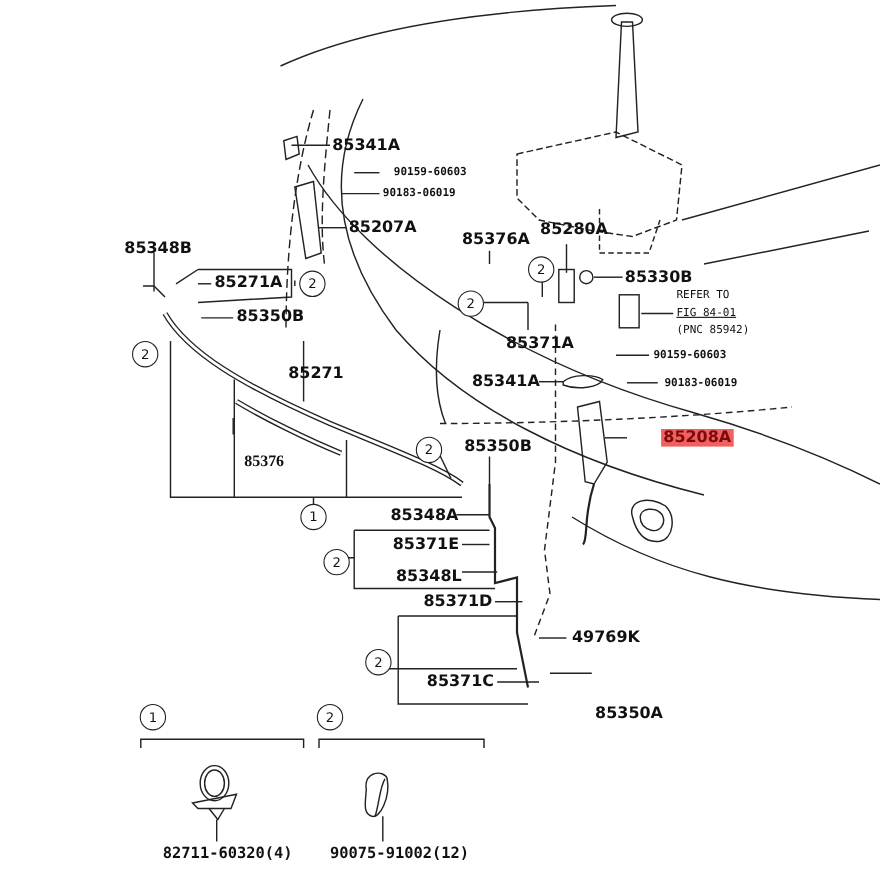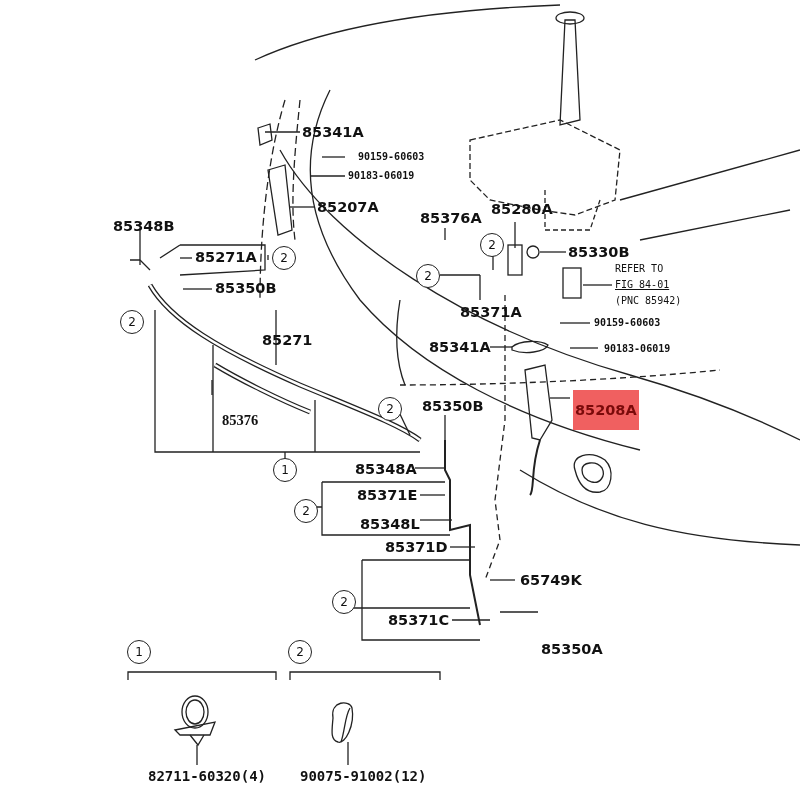--- a/index.html
+++ b/index.html
@@ -1,20 +1,20 @@
 <!DOCTYPE html>
 <html><head>
 <meta charset="utf-8">
 <style>
   html, body { margin:0; padding:0; background:#ffffff; }
   body { width:800px; height:800px; position:relative; overflow:hidden; font-family:"DejaVu Sans", sans-serif; }
   #diagram { position:absolute; left:0; top:0; width:800px; height:800px; }
   .lbl { position:absolute; font-family:"DejaVu Sans", sans-serif; font-size:14.5px; font-weight:bold; color:#111; white-space:nowrap; line-height:16px; letter-spacing:0px; }
   .lbl.mono { font-family:"DejaVu Sans Mono", monospace; font-weight:bold; font-size:10px; }
-  .lbl.hl { background:#f06060; color:#7a0a0a; padding:12px 2px; }
+  .lbl.hl { background:#f06060; color:#7a0a0a; padding:0 2px;margin-left:28px; }
   .circ { position:absolute; width:22px; height:22px; border:1.4px solid #222; border-radius:50%; font-size:12px; line-height:22px; text-align:center; color:#111; background:#fff; box-sizing:content-box; }
 </style>
 </head>
 <body>
 
 <svg id="diagram" viewBox="0 0 800 800" xmlns="http://www.w3.org/2000/svg">
   <g fill="none" stroke="#222" stroke-width="1.3">
 
     <path d="M255 60 C320 30 420 10 560 5"></path>
     <path d="M280 150 C330 240 470 330 630 375 C700 395 760 420 800 440" stroke-dasharray="0"></path>
@@ -138,21 +138,21 @@
 <div class="lbl" style="left:429px;top:339px;">85341A</div>
 <div class="lbl mono" style="left:604px;top:341px;">90183-06019</div>
 <div class="lbl hl" style="left: 573px; top: 390px; background: rgb(240, 96, 96);">85208A</div>
 <div class="lbl" style="left:422px;top:398px;">85350B</div>
 
 <div class="lbl" style="left:355px;top:461px;">85348A</div>
 <div class="lbl" style="left:357px;top:487px;">85371E</div>
 <div class="circ" style="left:294px;top:499px;">2</div>
 <div class="lbl" style="left:360px;top:516px;">85348L</div>
 <div class="lbl" style="left:385px;top:539px;">85371D</div>
-<div class="lbl" style="left:520px;top:572px;">65749K</div>
+<div class="lbl" style="left:520px;top:572px;">49769K</div>
 <div class="circ" style="left:332px;top:590px;">2</div>
 <div class="lbl" style="left:541px;top:605px;margin-top:36px;">85350A</div>
 <div class="lbl" style="left:388px;top:612px;">85371C</div>
 
 <div class="circ" style="left:127px;top:640px;">1</div>
 <div class="circ" style="left:288px;top:640px;">2</div>
 <div class="lbl mono" style="left:148px;top:768px;font-size:14px;">82711-60320(4)</div>
 <div class="lbl mono" style="left:300px;top:768px;font-size:14px;">90075-91002(12)</div>
 
 </body></html>

